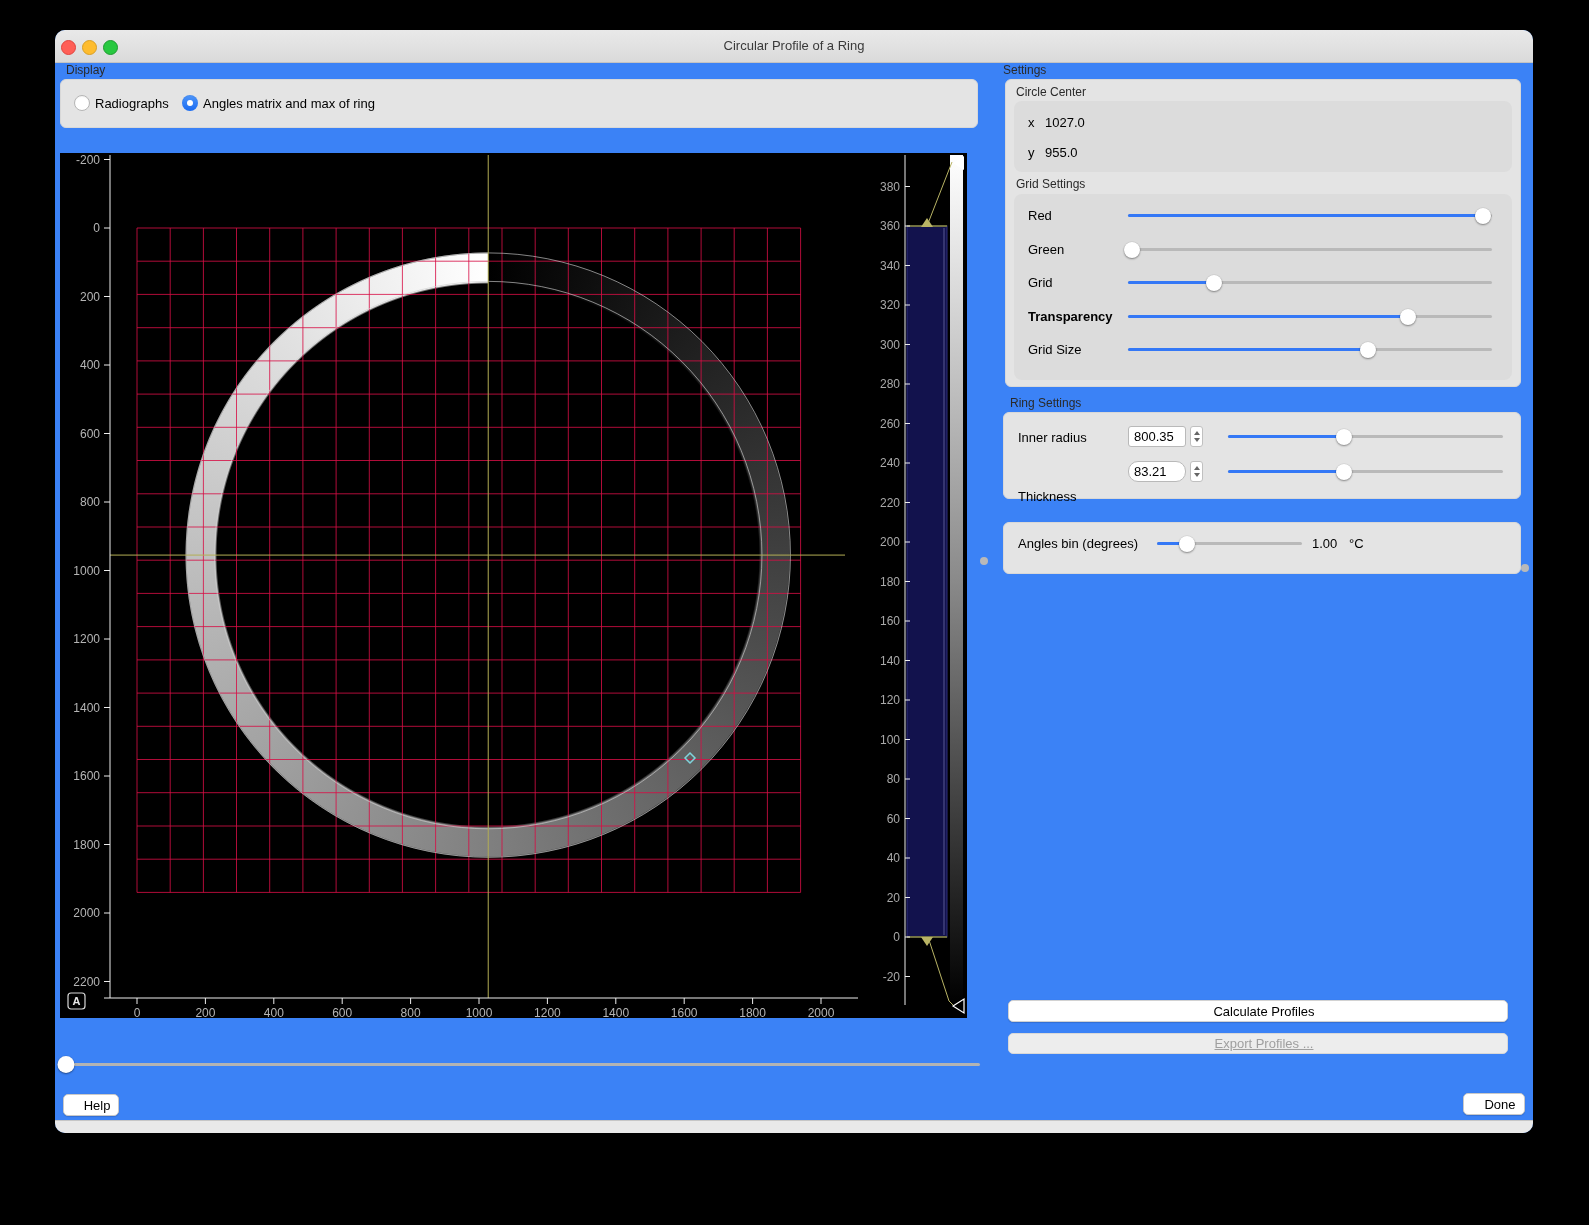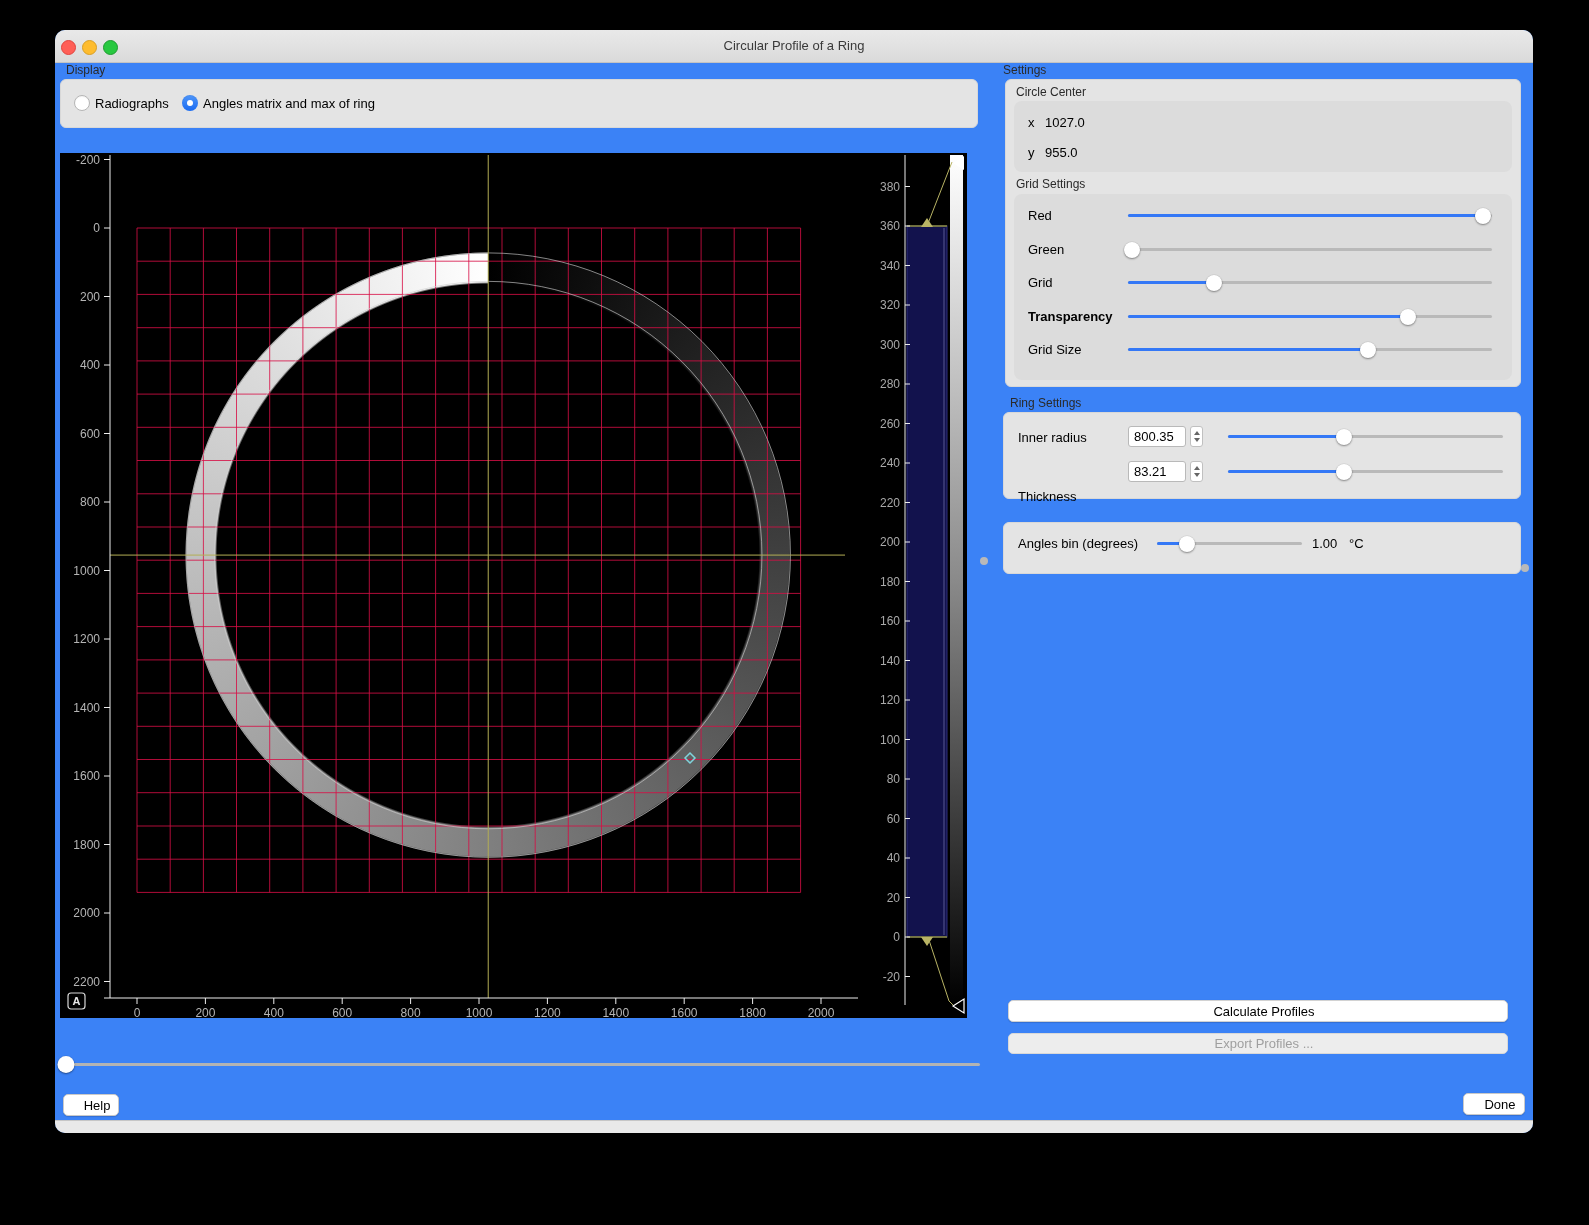--- a/index.html
+++ b/index.html
@@ -262,21 +262,21 @@
     <div class="stepper" style="left:1135px;top:396px;">
         <i class="up"></i>
         <i class="dn"></i>
       </div>
     <div class="slider" style="left:1173px;top:398px;width:275px;">
         <div class="track"></div>
         <div class="fill" style="width: 42%;"></div>
         <div class="thumb" style="left: 42%;"></div>
       </div>
     <div class="ctl-lbl" style="left:963px;top:459px;">Thickness</div>
-    <div class="field" style="left:1073px;top:431px;width:58px;height:21px;">83.21</div>
+    <div class="field" style="left:1073px;top:431px;width:58px;height:21px;border-radius:10px;">83.21</div>
     <div class="stepper" style="left:1135px;top:431px;">
         <i class="up"></i>
         <i class="dn"></i>
       </div>
     <div class="slider" style="left:1173px;top:433px;width:275px;">
         <div class="track"></div>
         <div class="fill" style="width: 42%;"></div>
         <div class="thumb" style="left: 42%;"></div>
       </div>
 
@@ -288,21 +288,21 @@
         <div class="fill" style="width: 21%;"></div>
         <div class="thumb" style="left: 21%;"></div>
       </div>
     <div class="ctl-lbl" style="left:1257px;top:506px;">1.00</div>
     <div class="ctl-lbl" style="left:1294px;top:506px;">°C</div>
 
     <div class="dot" style="left:925px;top:527px;"></div>
     <div class="dot" style="left:1466px;top:534px;"></div>
 
     <div class="btn wide" style="left:953px;top:970px;width:500px;height:22px;line-height:21px;">Calculate Profiles</div>
-    <div class="btn wide disabled" style="left:953px;top:1003px;width:500px;height:21px;line-height:20px;">Export Profiles ...</div>
+    <div class="btn wide disabled" style="left:953px;top:1003px;width:500px;height:21px;line-height:20px;text-decoration:underline;">Export Profiles ...</div>
 
     <div class="btn" style="left:8px;top:1064px;width:56px;height:22px;line-height:21px;">Help</div>
     <div class="btn" style="left:1408px;top:1063px;width:62px;height:22px;line-height:21px;">Done</div>
 
     <div class="footer-line"></div>
     <div class="footer-band"></div>
   </div>
 </div>
 
 </body></html>

